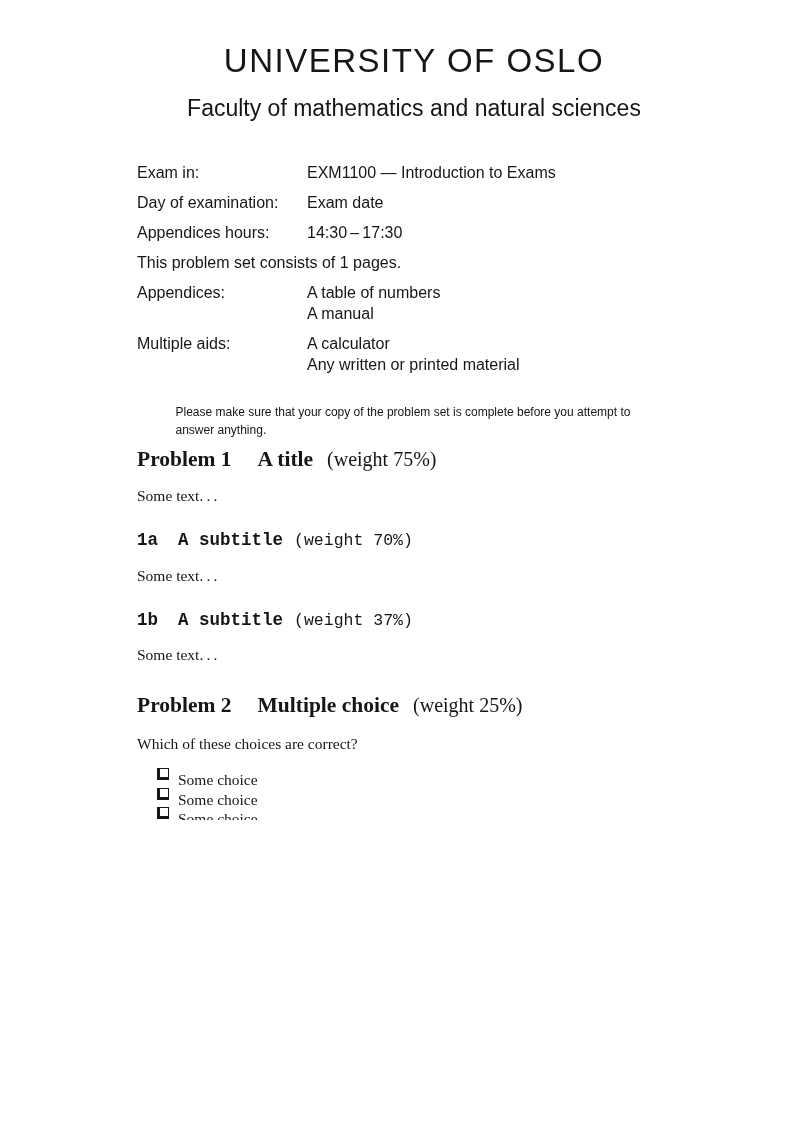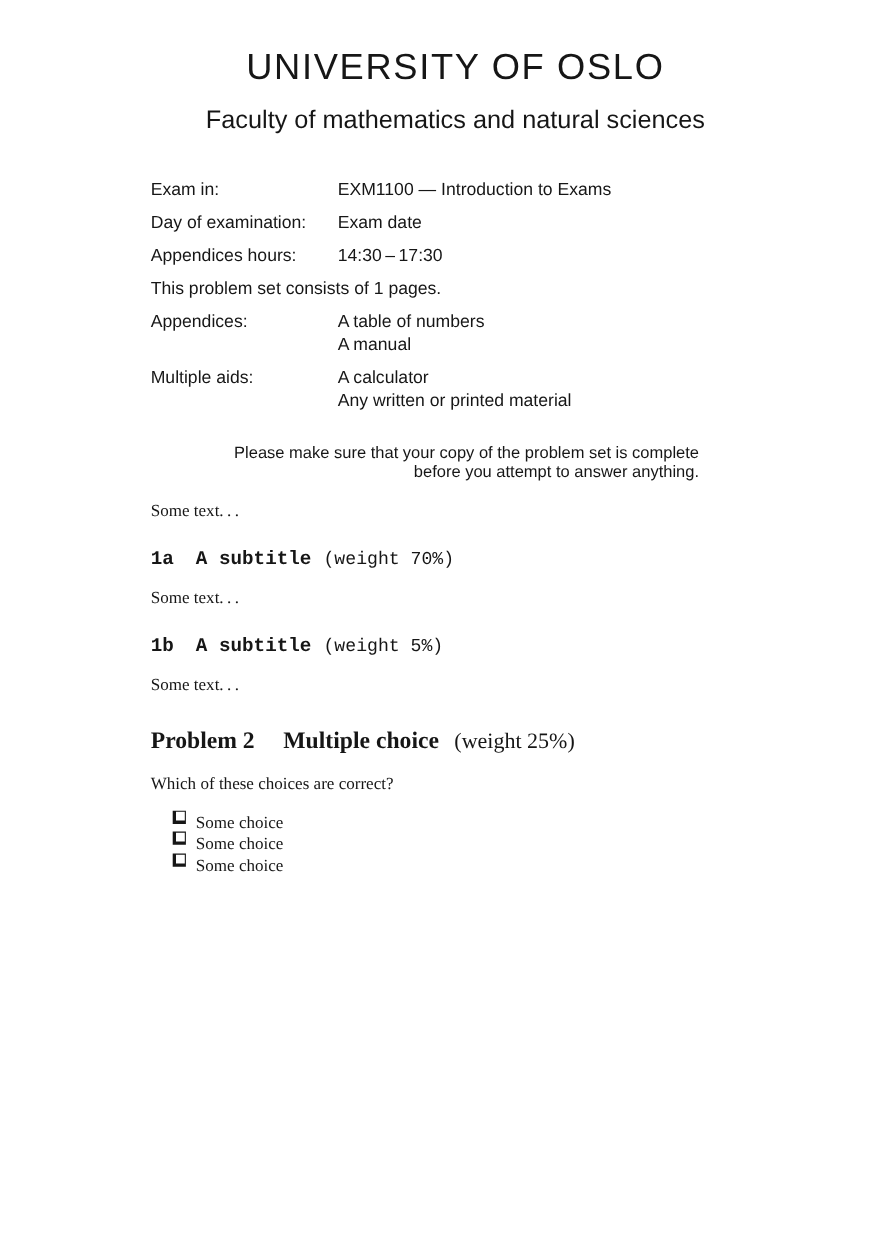--- a/index.html
+++ b/index.html
@@ -52,23 +52,23 @@
   }
   .info-label {
     flex: 0 0 170px;
   }
   .info-value { flex: 1; }
   .info-full { margin-bottom: 9px; }
 
   
   .notice {
     font-family: "Liberation Sans", sans-serif;
-    font-size: 15px;
+    font-size: 12px;
     line-height: 18.5px;
-    text-align: right;
+    text-align: left;
     width: 460px;
     margin: 28px auto 0 auto;
   }
 
   
   .problem-heading {
     font-family: "Liberation Serif", "DejaVu Serif", serif;
     font-size: 21.5px;
     font-weight: 700;
     margin: 8px 0 0 0;
@@ -158,29 +158,32 @@
       <div class="info-label">Multiple aids:</div>
       <div class="info-value">
         <div>A calculator</div>
         <div>Any written or printed material</div>
       </div>
     </div>
   </div>
 
   <div class="notice">Please make sure that your copy of the problem set is complete before you attempt to answer anything.</div>
 
+  <div class="problem-heading">
+    <span class="p-number">Problem 1</span><span>A title</span><span class="p-weight">(weight 75%)</span>
+  </div>
   <div class="body-text">Some text. . .</div>
 
   <div class="sub-heading">
     <span class="s-number">1a</span><span>A subtitle</span><span class="s-weight">(weight 70%)</span>
   </div>
   <div class="body-text">Some text. . .</div>
 
   <div class="sub-heading">
-    <span class="s-number">1b</span><span>A subtitle</span><span class="s-weight">(weight 5%)</span>
+    <span class="s-number">1b</span><span>A subtitle</span><span class="s-weight">(weight 37%)</span>
   </div>
   <div class="body-text">Some text. . .</div>
 
   <div class="problem-heading problem2-heading">
     <span class="p-number">Problem 2</span><span>Multiple choice</span><span class="p-weight">(weight 25%)</span>
   </div>
   <div class="body-text question-text">Which of these choices are correct?</div>
 
   <div class="choice-list">
     <div class="choice-item">

